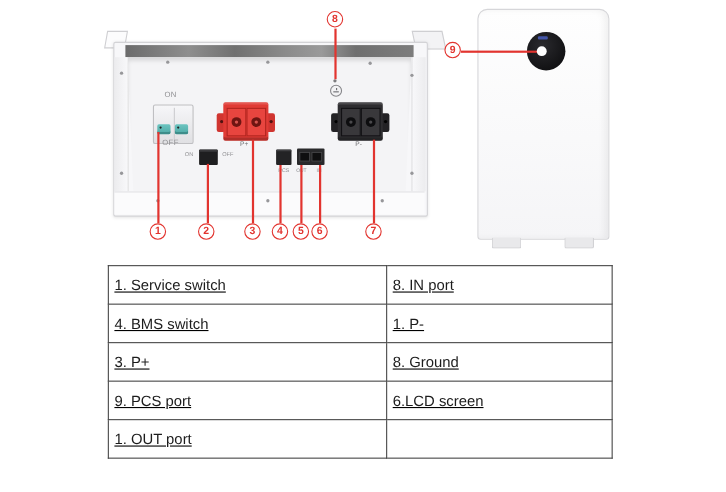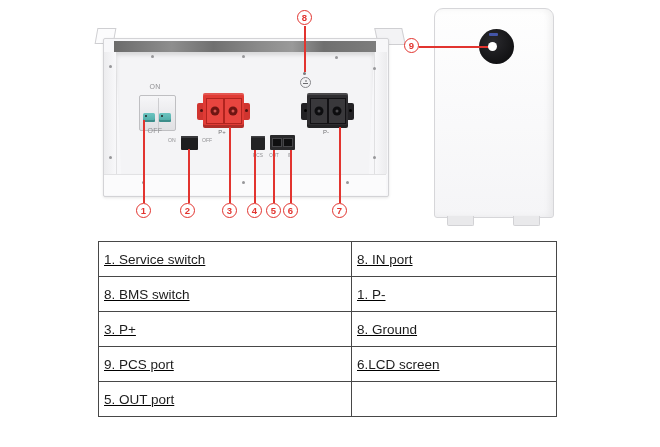--- a/index.html
+++ b/index.html
@@ -208,32 +208,32 @@
       <colgroup>
           <col style="width:253px">
           <col>
         </colgroup>
       <tbody>
         <tr>
           <td>1. Service switch</td>
           <td>8. IN port</td>
         </tr>
         <tr>
-          <td>8. BMS switch</td>
+          <td>4. BMS switch</td>
           <td>1. P-</td>
         </tr>
         <tr>
           <td>3. P+</td>
           <td>8. Ground</td>
         </tr>
         <tr>
           <td>9. PCS port</td>
           <td>6.LCD screen</td>
         </tr>
         <tr>
-          <td>5. OUT port</td>
+          <td>1. OUT port</td>
           <td></td>
         </tr>
       </tbody>
     </table>
   </div>
 
 </div>
 
 </body></html>

